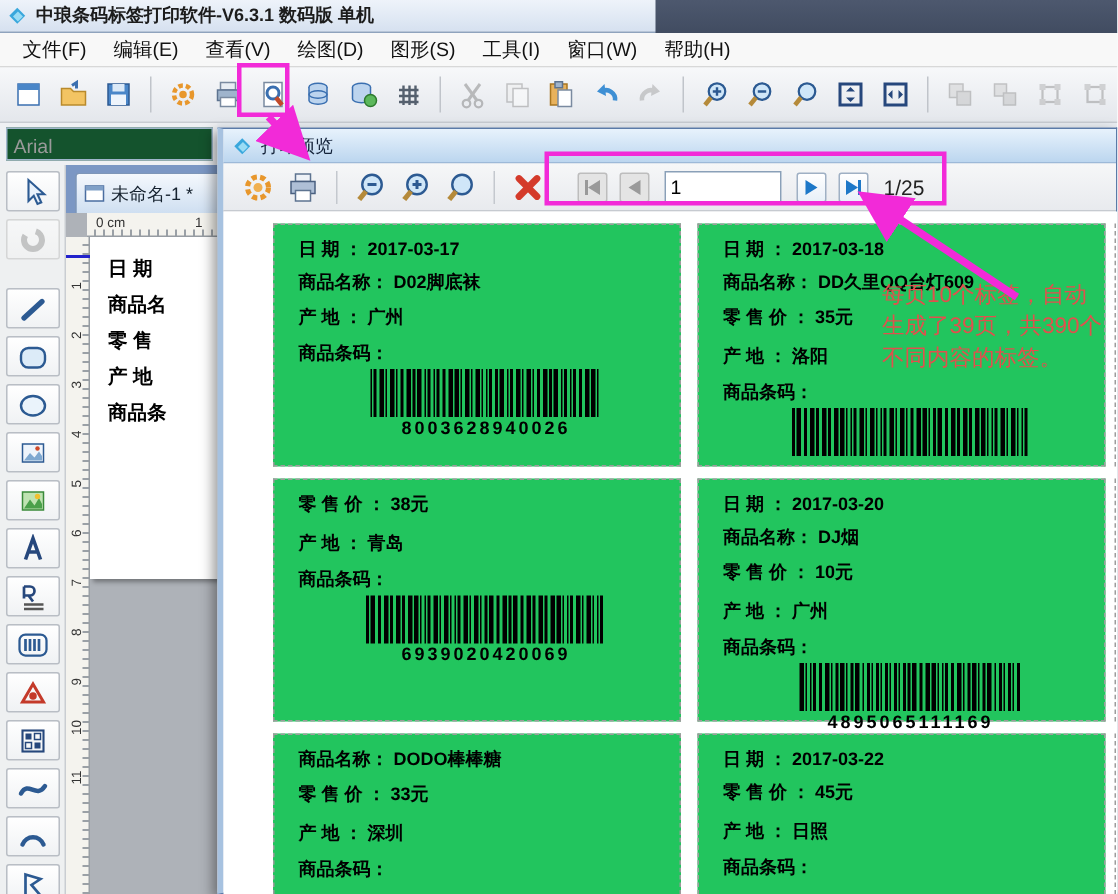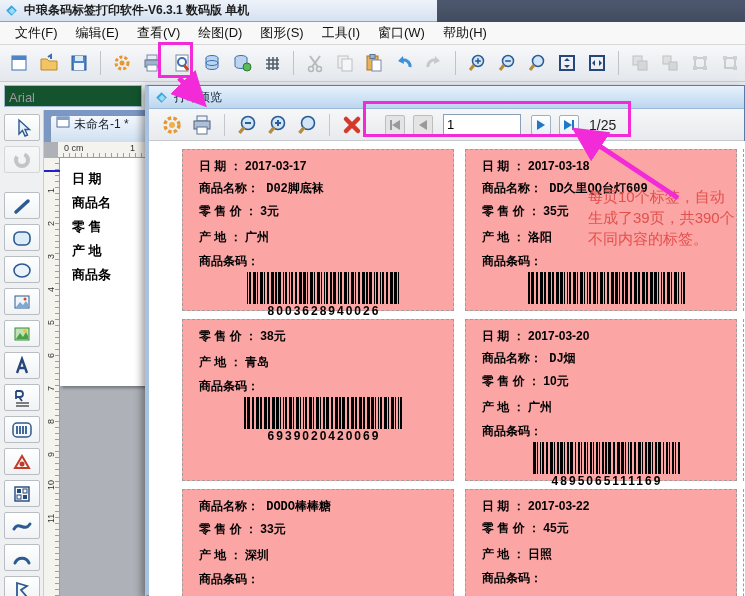--- a/index.html
+++ b/index.html
@@ -39,21 +39,21 @@
   .ptool { position:absolute; left:4px; width:36px; height:27px; background:linear-gradient(to bottom,#ffffff,#f0f2f4);
     border:1px solid #b9bec5; border-radius:2px; display:flex; align-items:center; justify-content:center; }
   .ptool svg { display:block; }
   .ptool.disabled { opacity:.5; filter:grayscale(1); }
 
   
   .docarea { position:absolute; left:44px; top:110px; width:101px; height:486px; background:#aeb2b8; overflow:hidden; }
   .tabbar { position:absolute; left:0; top:0; width:101px; height:32px; background:#7b97c4; }
   .doctab { position:absolute; left:6px; top:5px; width:110px; height:27px;
     background:linear-gradient(to bottom,#f4f8fd,#cfdff1); border:1px solid #7d96b8; border-bottom:none;
-    border-radius:3px 3px 0 0; display:flex; padding-left:5px; font-size:12px; color:#15212e; }
+    border-radius:3px 3px 0 0; display:flex; align-items:center; padding-left:5px; font-size:12px; color:#15212e; }
   .doctab svg { margin-right:4px; }
   .hruler { position:absolute; left:14px; top:32px; width:87px; height:16px; background:#f4f3ee; border-bottom:1px solid #9aa0a6;
     background-image:repeating-linear-gradient(to right, transparent 0 5px, #9aa0a6 5px 6px);
     background-size:100% 5px; background-repeat:no-repeat; background-position:0 11px;
     font-size:9px; color:#333; }
   .hruler .hr0 { position:absolute; left:6px; top:1px; }
   .hruler .hr1 { position:absolute; left:72px; top:1px; }
   .vruler { position:absolute; left:0; top:48px; width:16px; height:438px; background:#f4f3ee; border-right:1px solid #9aa0a6;
     background-image:repeating-linear-gradient(to bottom, transparent 0 5px, #9aa0a6 5px 6px);
     background-size:5px 100%; background-repeat:no-repeat; background-position:11px 0; }
@@ -81,26 +81,26 @@
   .pageinput { width:78px; height:22px; border:1px solid #8aa0b8; background:#fff; font-size:13px; padding:1px 3px; margin:0 6px; }
   .pageind { font-size:14px; color:#222; margin-left:6px; }
   .tri-r { width:0; height:0; border-left:8px solid #1d78c8; border-top:5px solid transparent; border-bottom:5px solid transparent; }
   .tri-l { width:0; height:0; border-right:8px solid #9a9a9a; border-top:5px solid transparent; border-bottom:5px solid transparent; }
   .bar-v { width:2px; height:10px; background:#1d78c8; }
   .bar-vg { width:2px; height:10px; background:#9a9a9a; }
 
   .preview-content { position:absolute; left:0; top:55px; width:596px; height:456px; background:#ffffff; overflow:hidden; }
 
   
-  .card { position:absolute; width:272px; height:162px; border:1px dashed #9c9c9c; background:#fca5a5;
+  .card { position:absolute; width:272px; height:162px; border:1px dashed #9c9c9c; background:#22c55e;
     padding:8px 0 0 16px; }
   .fl { font-size:12px; font-weight:bold; color:#000; white-space:nowrap; }
   .fl b { font-weight:bold; display:inline-block; }
   .l-date   { margin-bottom:5px; }
-  .l-name   { margin-bottom:6px;font-family:Liberation Mono, monospace; }
+  .l-name   { margin-bottom:6px; }
   .l-price  { margin-bottom:9px; }
   .l-origin { margin-bottom:7px; }
   .l-bc     { margin-bottom:2px; }
   .barcode { width:170px; height:32px; margin:2px 0 0 40px; display:flex; align-items:stretch; justify-content:center; }
   .barcode i { display:block; height:100%; background:#000; }
   .bcnum { width:170px; margin-left:40px; text-align:center; font-size:12px; font-weight:bold; color:#000; letter-spacing:2px; }
   .c0 { left:33px; }  .c1 { left:316px; }
   .r0 { top:8px; }    .r1 { top:178px; }  .r2 { top:348px; }
   .sliver { position:absolute; left:594px; width:10px; height:162px; border-left:1px dashed #9c9c9c; }
 
@@ -495,21 +495,20 @@
           </div>
         <span class="pageind">1/25</span>
       </div>
     </div>
 
     <div class="preview-content">
 
       <div class="card r0 c0">
         <div class="fl l-date"><b>日  期  ：</b> <span>2017-03-17</span></div>
         <div class="fl l-name"><b>商品名称：</b> <span>D02脚底袜</span></div>
-        <div class="fl l-price"><b>零 售 价 ：</b> <span>3元</span></div>
         <div class="fl l-origin"><b>产  地  ：</b> <span>广州</span></div>
         <div class="fl l-bc"><b>商品条码：</b></div>
         <div class="barcode">
             <i style="width: 1px; margin-right: 1px;"></i>
             <i style="width: 2px; margin-right: 2px;"></i>
             <i style="width: 3px; margin-right: 1px;"></i>
             <i style="width: 1px; margin-right: 2px;"></i>
             <i style="width: 3px; margin-right: 1px;"></i>
             <i style="width: 1px; margin-right: 2px;"></i>
             <i style="width: 2px; margin-right: 2px;"></i>

